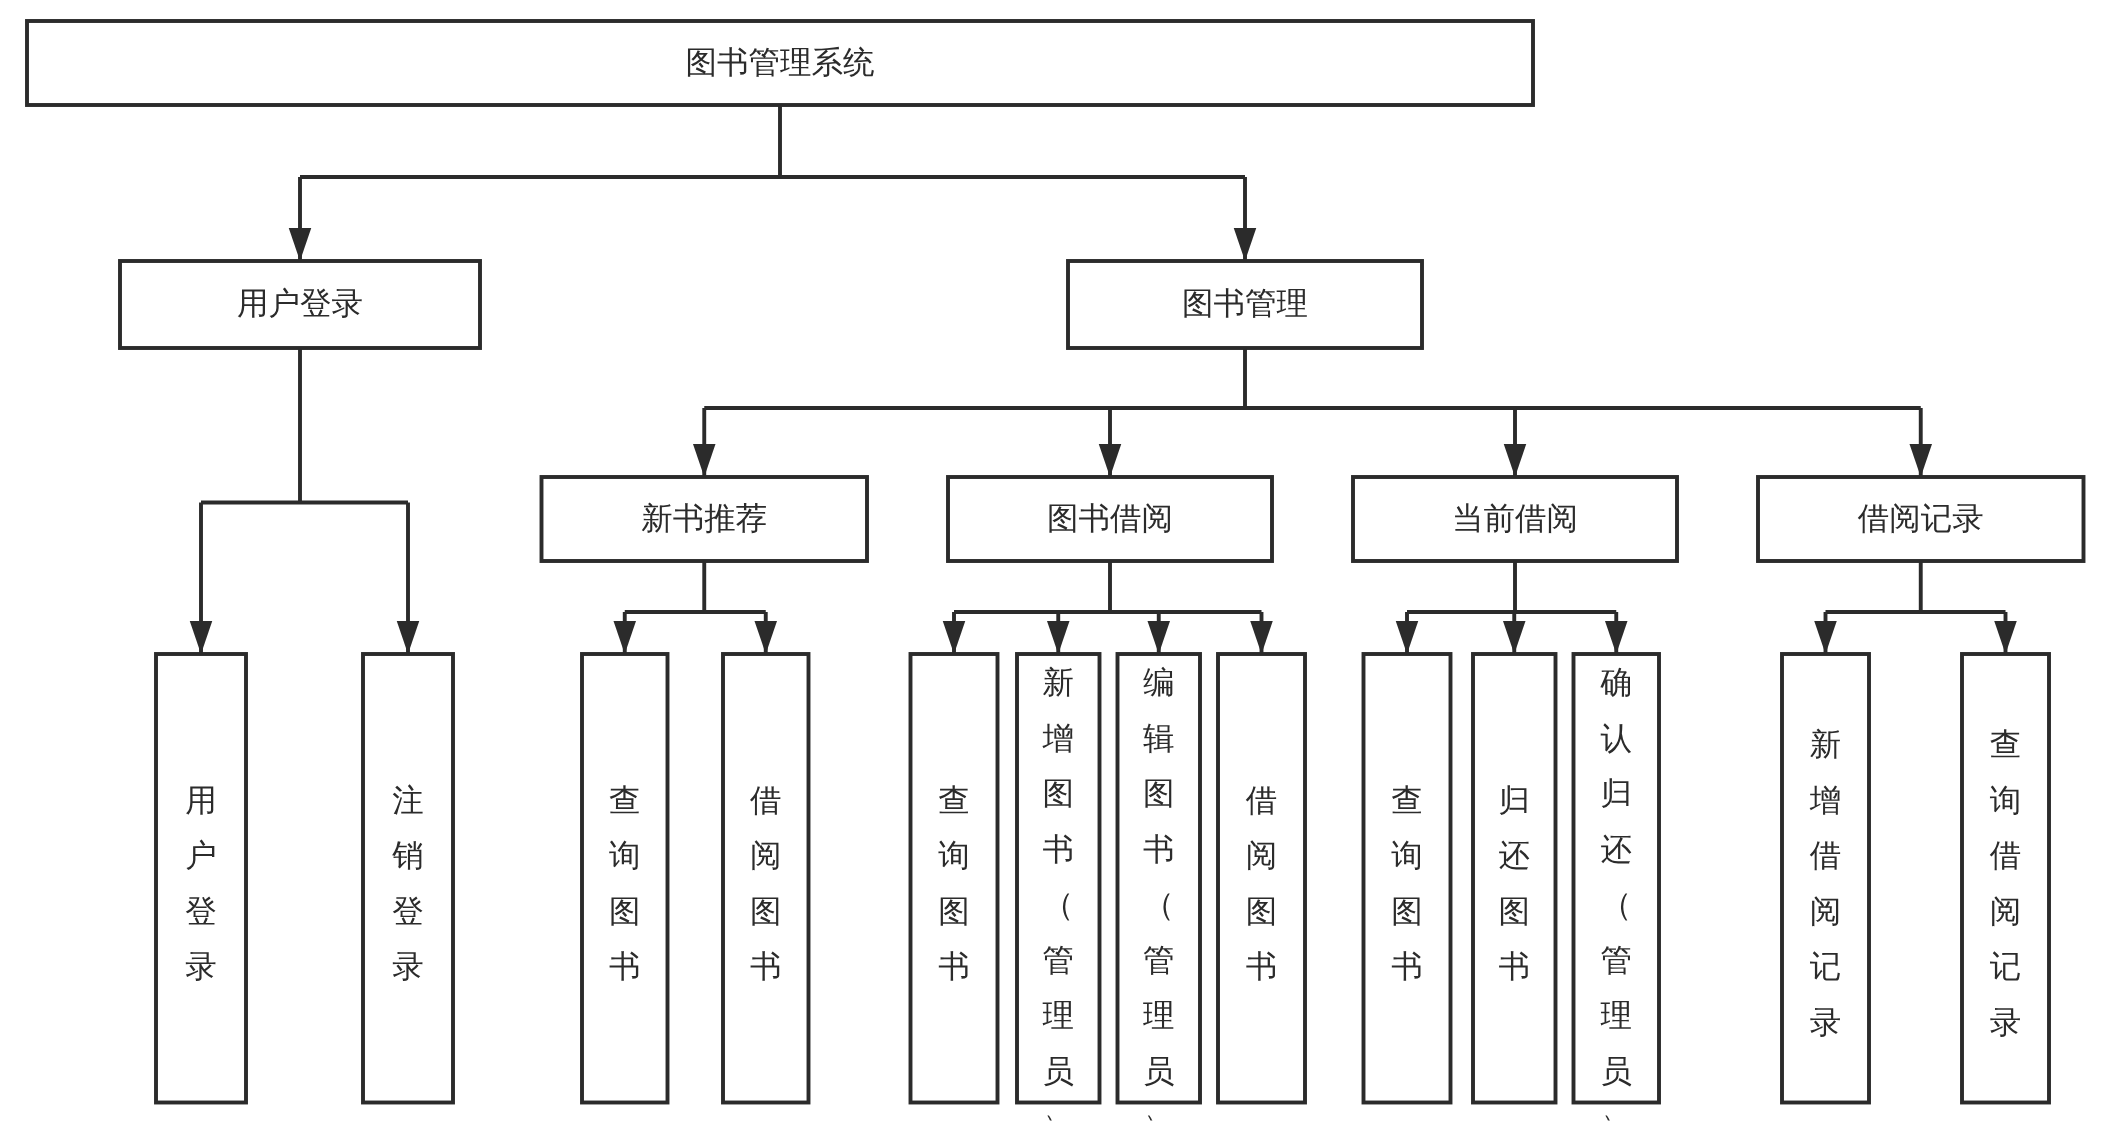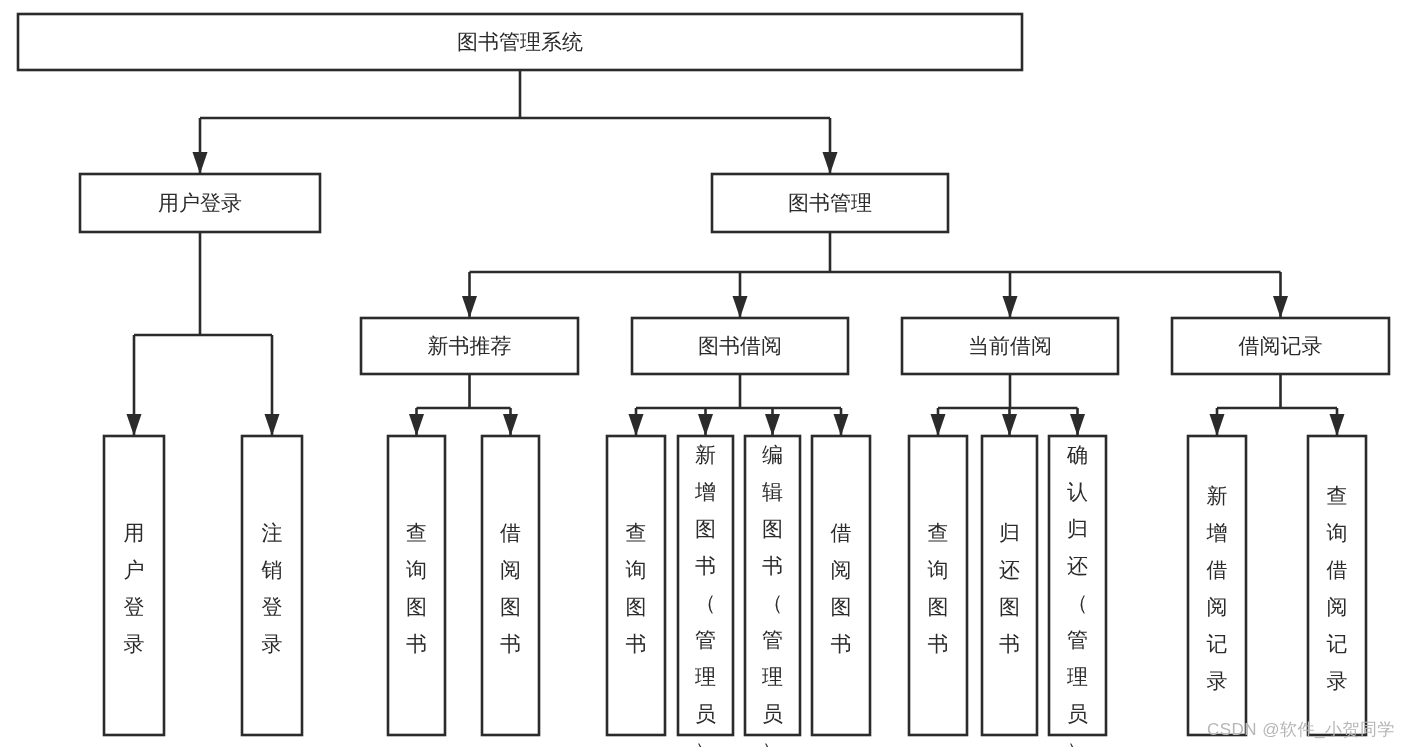--- a/index.html
+++ b/index.html
@@ -202,14 +202,13 @@
         <g>
           <rect x="1188" y="436" width="58" height="299" class="node-box"></rect>
           <text x="1217" class="node-label-v"><tspan x="1217" y="503.36">新</tspan><tspan x="1217" y="540.36">增</tspan><tspan x="1217" y="577.36">借</tspan><tspan x="1217" y="614.36">阅</tspan><tspan x="1217" y="651.36">记</tspan><tspan x="1217" y="688.36">录</tspan></text>
         </g>
         <g>
           <rect x="1308" y="436" width="58" height="299" class="node-box"></rect>
           <text x="1337" class="node-label-v"><tspan x="1337" y="503.36">查</tspan><tspan x="1337" y="540.36">询</tspan><tspan x="1337" y="577.36">借</tspan><tspan x="1337" y="614.36">阅</tspan><tspan x="1337" y="651.36">记</tspan><tspan x="1337" y="688.36">录</tspan></text>
         </g>
       </g>
   </svg>
-  <div class="watermark">CSDN @软件_小贺同学</div>
 </div>
 
 </body></html>

